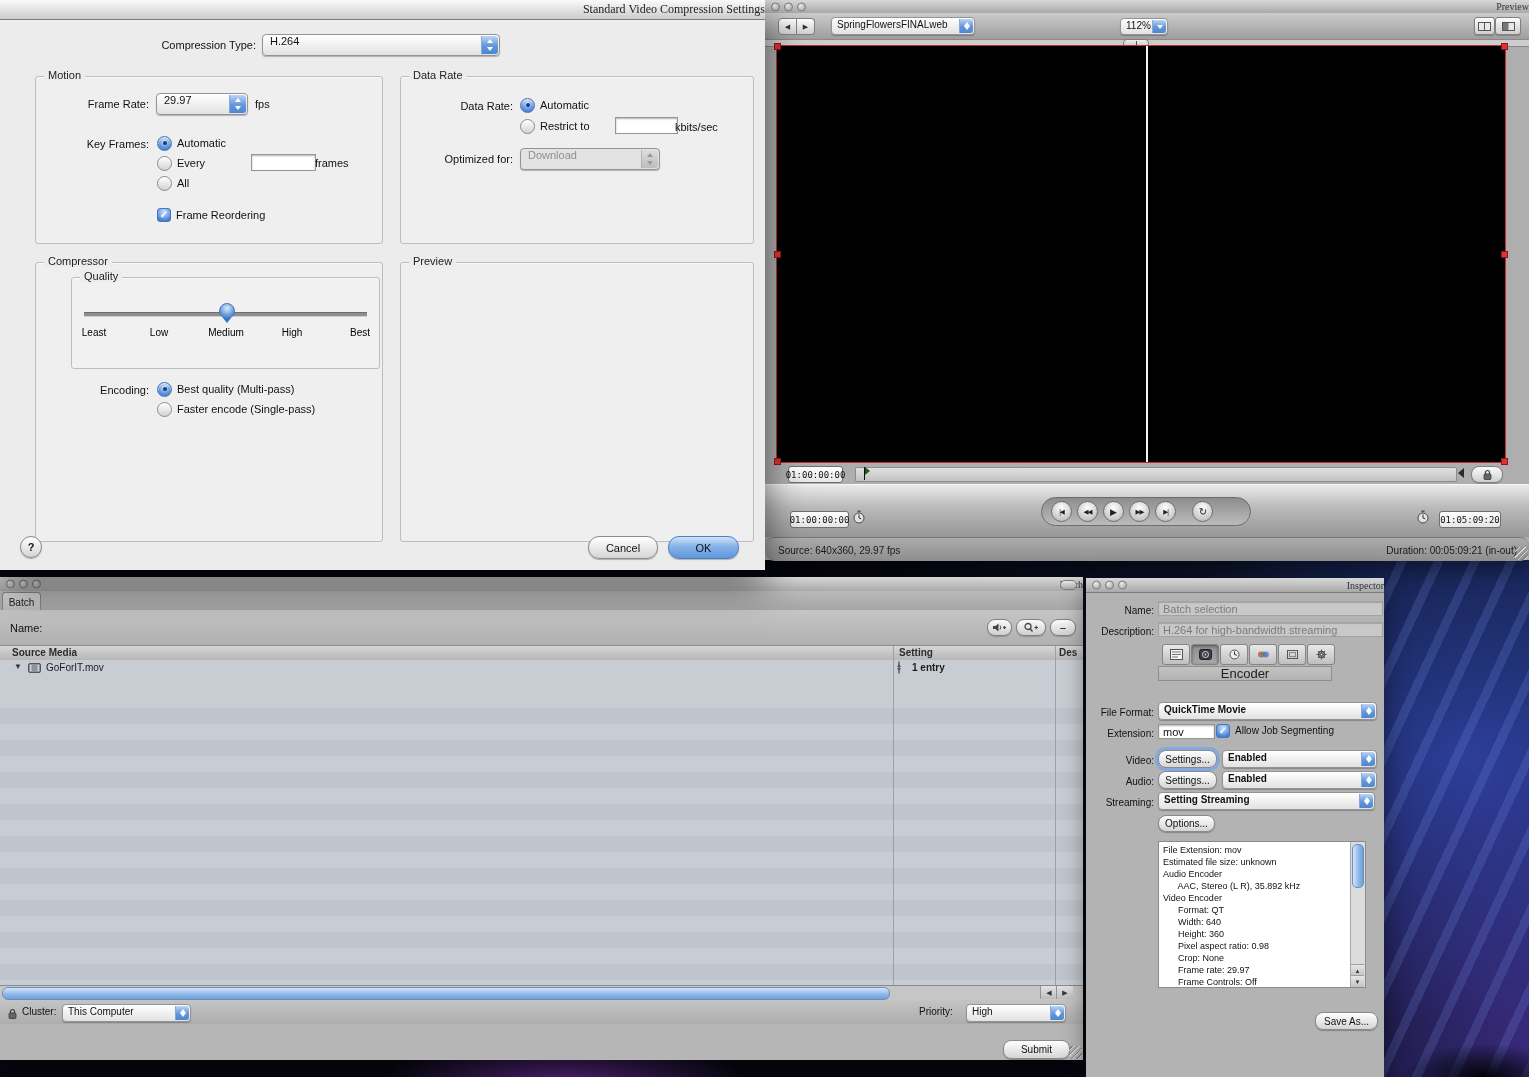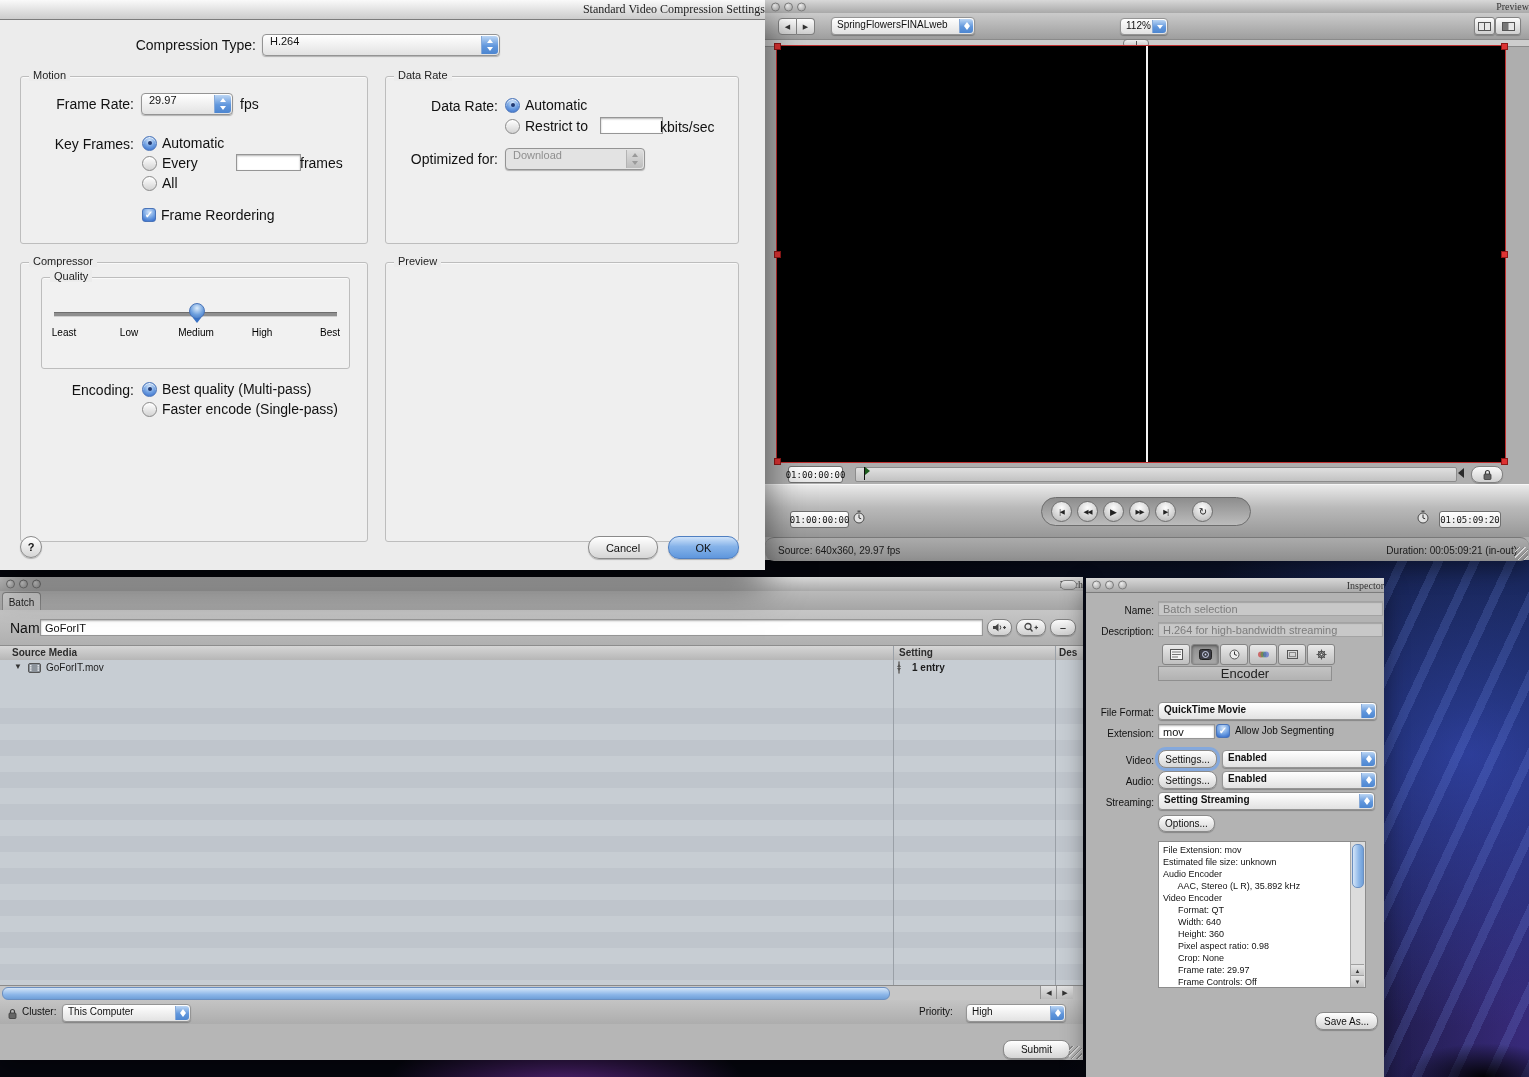--- a/index.html
+++ b/index.html
@@ -22,21 +22,21 @@
     background:radial-gradient(ellipse 110px 45px at 70% 100%, rgba(0,0,0,.95), transparent 75%);}
 
   
   .win{position:absolute;box-shadow:0 8px 22px rgba(0,0,0,.45);}
   .titlebar{position:absolute;left:0;top:0;right:0;display:flex;align-items:center;justify-content:flex-end;
     background:linear-gradient(#d8d8d8,#a9a9a9);border-bottom:1px solid #7c7c7c;color:#333;font-family:Liberation Serif, serif;}
   .dots{position:absolute;left:6px;top:50%;transform:translateY(-50%);display:flex;gap:4px;}
   .dot{width:8px;height:8px;border-radius:50%;border:1px solid #7d7d7d;
     background:radial-gradient(circle at 35% 30%, #ececec, #9f9f9f);}
   .dot.s{width:7px;height:7px;}
-  .lab{font-size:14px;color:#111;line-height:16px;}
+  .lab{font-size:11px;color:#111;line-height:16px;}
   .lab.r{text-align:right;}
   .mini{font-size:10px;line-height:14px;}
   .field{background:#fff;border:1px solid #969696;box-shadow:inset 0 1px 2px rgba(0,0,0,.3);
     font-size:11px;color:#111;display:flex;align-items:center;padding:0 4px;}
   .field.dis{background:#c8c8c8;color:#7c7c7c;border-color:#a3a3a3;box-shadow:inset 0 1px 1px rgba(0,0,0,.18);}
   .popup{background:linear-gradient(#ffffff,#e2e2e2);border:1px solid #949494;border-radius:4px;
     box-shadow:0 1px 1px rgba(0,0,0,.25);display:flex;align-items:flex-start;}
   .popup .ptxt{font-size:11px;color:#111;padding-left:7px;flex:1;white-space:nowrap;overflow:hidden;}
   .popup.mini .ptxt{font-size:10px;padding-left:5px;}
   .cap{position:absolute;top:1px;right:1px;bottom:1px;width:16px;border-radius:0 3px 3px 0;
@@ -61,21 +61,21 @@
   .radio{width:13px;height:13px;border-radius:50%;border:1px solid #8a8a8a;flex:none;
     background:linear-gradient(#fff,#d3d3d3);box-shadow:inset 0 1px 1px rgba(255,255,255,.9);position:relative;}
   .radio.sel{background:radial-gradient(circle at 50% 30%, #d6e8fb, #6fa0e2 50%, #2e66c8);border-color:#4a74b8;}
   .radio.sel::after{content:"";position:absolute;left:50%;top:50%;width:4px;height:4px;margin:-2px 0 0 -2px;
     border-radius:50%;background:rgba(8,32,90,.85);}
   .checkbox{width:12px;height:12px;border-radius:3px;border:1px solid #4a74b8;flex:none;
     background:radial-gradient(circle at 50% 25%, #cfe2f9, #6fa0e2 55%, #2e66c8);
     display:flex;align-items:center;justify-content:center;}
   .checkbox .ck{color:#fff;font-size:10px;font-weight:bold;line-height:10px;margin-top:-1px;}
   .group{position:absolute;border:1px solid #bdbdbd;border-radius:3px;background:rgba(255,255,255,.18);
-    box-shadow:inset 0 1px 0 rgba(255,255,255,.6);}
+    box-shadow:inset 0 1px 0 rgba(255,255,255,.6);margin-left:15px;}
   .group>.legend{position:absolute;top:-8px;left:8px;background:#ececec;padding:0 4px;font-size:11px;color:#222;}
   .mini-stepper{width:9px;height:12px;border:1px solid #7d7d7d;border-radius:2px;background:linear-gradient(#fff,#dcdcdc);
     position:relative;flex:none;}
   .mini-stepper::before{content:"";position:absolute;left:50%;top:2px;transform:translateX(-50%);
     border-left:2.5px solid transparent;border-right:2.5px solid transparent;border-bottom:3px solid #555;}
   .mini-stepper::after{content:"";position:absolute;left:50%;bottom:2px;transform:translateX(-50%);
     border-left:2.5px solid transparent;border-right:2.5px solid transparent;border-top:3px solid #555;}
   .grip{position:absolute;right:1px;bottom:1px;width:13px;height:13px;
     background:repeating-linear-gradient(135deg, transparent 0 2px, #858585 2px 3px, #d8d8d8 3px 4px);}
   .tc{background:linear-gradient(#ffffff,#e6e6e6);border:1px solid #6f6f6f;border-radius:3px;
@@ -302,23 +302,20 @@
   </div>
 
   <div class="tabstrip">
     <div class="tab">
         <span>Batch</span>
       </div>
   </div>
 
   <div class="namebar">
     <span class="lab a" style="left:10px;top:10px">Name:</span>
-    <div class="field a" style="left:40px;top:9px;width:933px;height:15px">
-      <span>GoForIT</span>
-    </div>
     <div class="iconbtn a" style="left:987px;top:9px;width:23px;height:15px">
       <svg width="15" height="11" viewBox="0 0 15 11">
           <polygon points="1,4 3.5,4 6.5,1.5 6.5,9.5 3.5,7 1,7" fill="#444"></polygon>
           <path d="M8 3.5 Q9.5 5.5 8 7.5" stroke="#444" fill="none"></path>
           <path d="M11 5.5 h3 M12.5 4 v3" stroke="#444" stroke-width="1.2" fill="none"></path>
         </svg>
     </div>
     <div class="iconbtn a" style="left:1016px;top:9px;width:28px;height:15px">
       <svg width="16" height="11" viewBox="0 0 16 11">
           <circle cx="5" cy="4.5" r="3" fill="none" stroke="#444" stroke-width="1.3"></circle>

